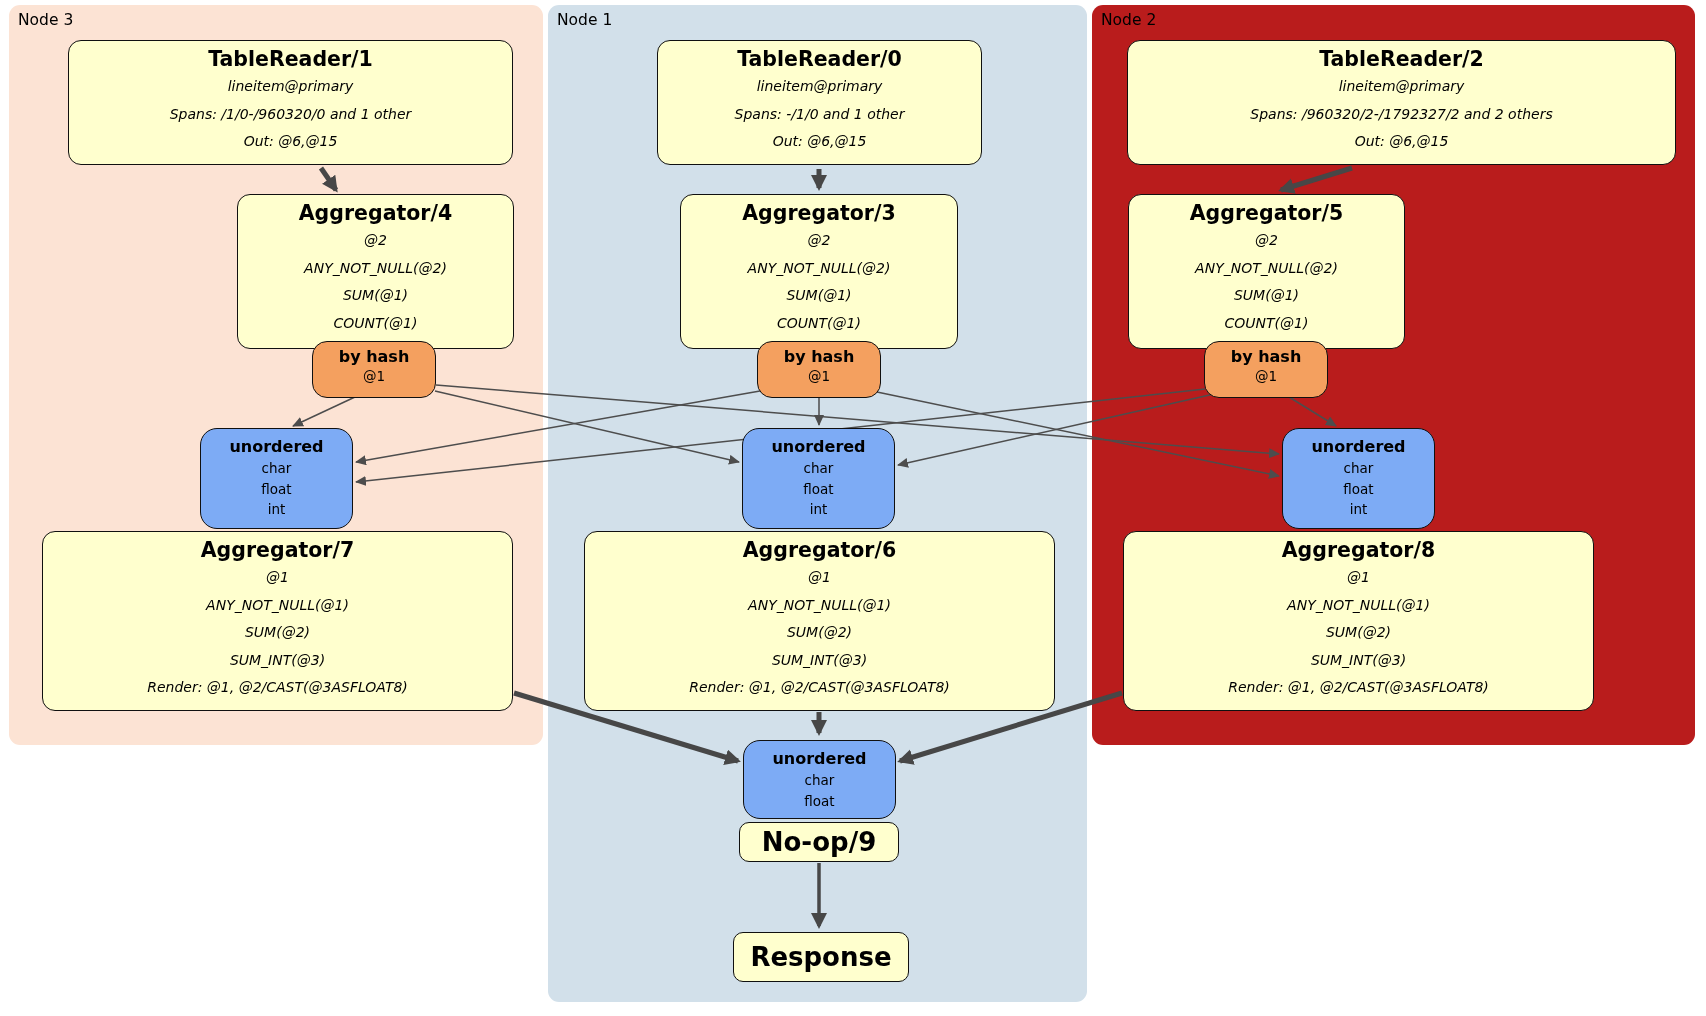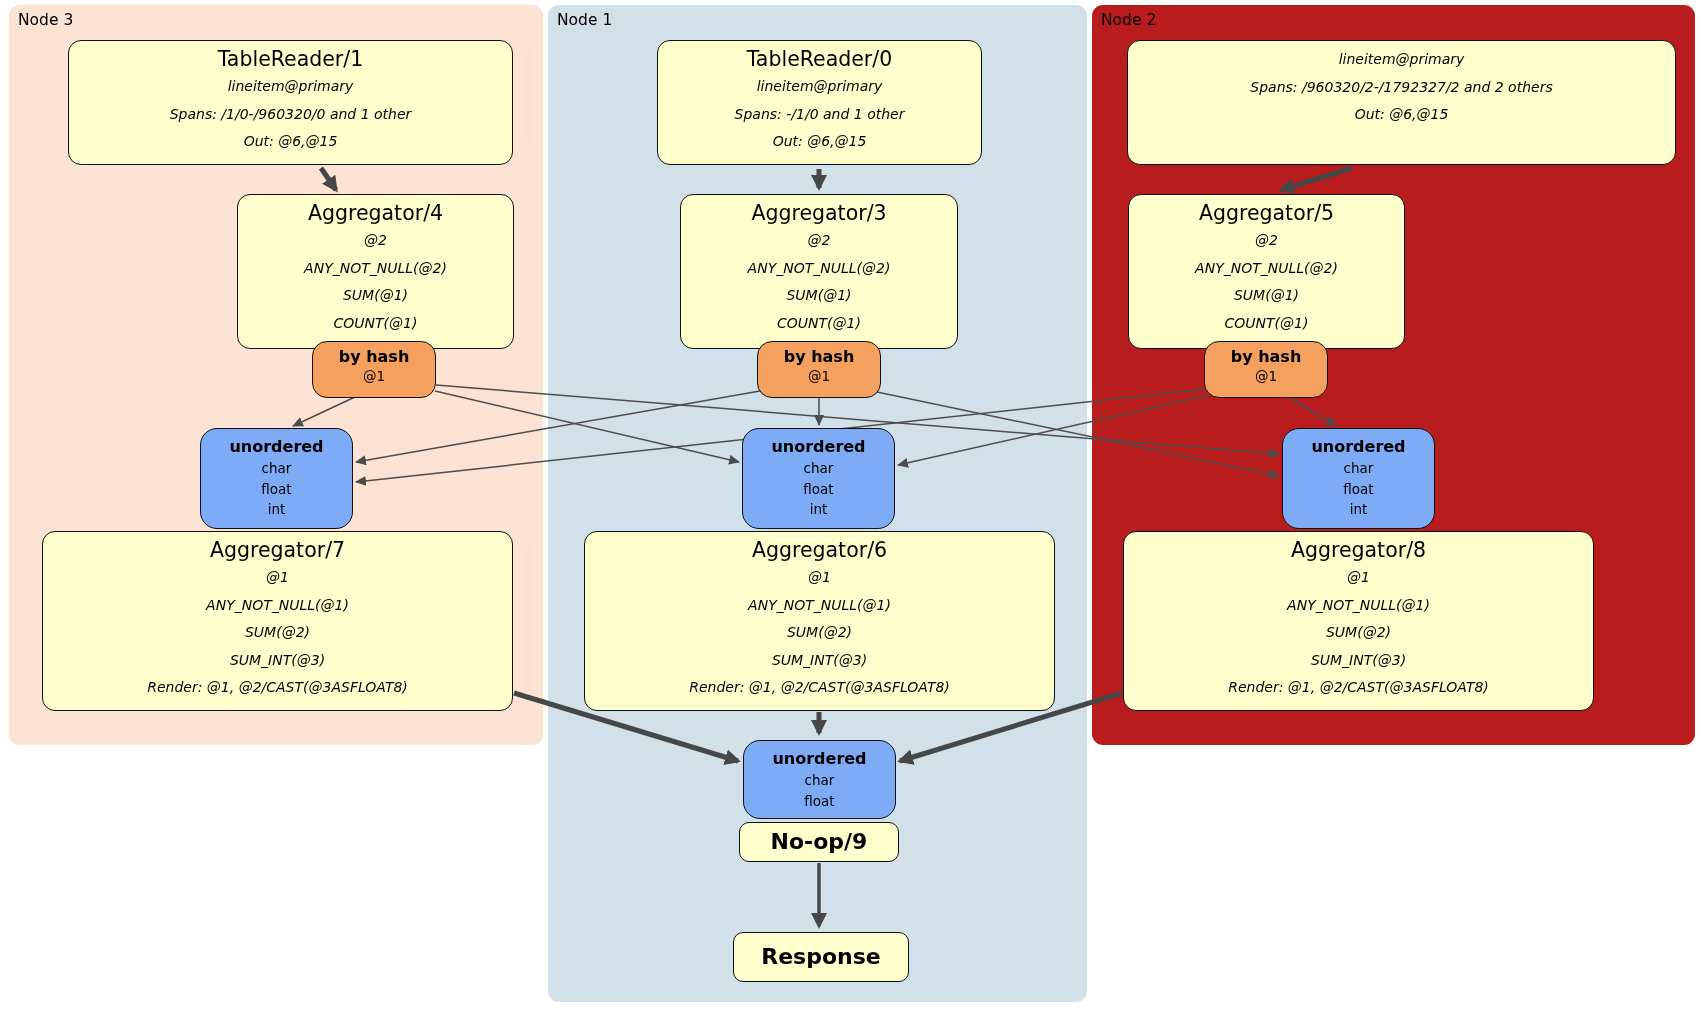--- a/index.html
+++ b/index.html
@@ -2,24 +2,24 @@
 <html><head>
 <meta charset="utf-8">
 <style>
   html,body{margin:0;padding:0;background:#ffffff;}
   body{font-family:"DejaVu Sans","Liberation Sans",sans-serif;color:#000;}
   .canvas{position:relative;width:1706px;height:1016px;overflow:hidden;background:#fff;}
   .region{position:absolute;border-radius:11px;z-index:0;}
   .region-label{position:absolute;left:9px;top:6px;font-size:15.5px;color:#000;white-space:nowrap;}
   .pbox{position:absolute;background:#ffffce;border:1.6px solid #101010;border-radius:13px;
         text-align:center;box-sizing:border-box;padding-top:5px;z-index:3;}
-  .pbox .title{font-weight:400;font-size:20.5px;line-height:27px;white-space:nowrap;}
+  .pbox .title{font-weight:700;font-size:20.5px;line-height:27px;white-space:nowrap;}
   .pbox .line{font-size:14px;line-height:27.5px;white-space:nowrap;font-style:italic;}
   .label-box{display:flex;align-items:center;justify-content:center;padding:0;border-radius:10px;}
-  .label-box .title{font-weight:700;font-size:22px;line-height:20.5px;}
+  .label-box .title{font-weight:700;font-size:26px;line-height:20.5px;}
   .router{position:absolute;background:#f4a05f;border:1.6px solid #101010;border-radius:15px;
           text-align:center;box-sizing:border-box;padding-top:4px;z-index:4;}
   .router .title{font-weight:700;font-size:16px;line-height:21px;text-align:center;}
   .router .sub{font-size:13.5px;line-height:18px;}
   .sync{position:absolute;background:#7dabf5;border:1.6px solid #101010;border-radius:17px;
         text-align:center;box-sizing:border-box;padding-top:7px;z-index:4;}
   .sync .title{font-weight:700;font-size:16px;line-height:22px;}
   .sync .line{font-size:13.5px;line-height:20.5px;}
   svg.edges{position:absolute;left:0;top:0;z-index:2;}
 </style>
@@ -125,20 +125,21 @@
   <div class="pbox" style="left:584px;top:531px;width:471px;height:180px;">
     <div class="title">Aggregator/6</div>
     <div class="line">@1</div>
     <div class="line">ANY_NOT_NULL(@1)</div>
     <div class="line">SUM(@2)</div>
     <div class="line">SUM_INT(@3)</div>
     <div class="line">Render: @1, @2/CAST(@3ASFLOAT8)</div>
   </div>
 
   <div class="pbox" style="left:1127px;top:40px;width:549px;height:125px;">
+    <div class="title">TableReader/2</div>
     <div class="line">lineitem@primary</div>
     <div class="line">Spans: /960320/2-/1792327/2 and 2 others</div>
     <div class="line">Out: @6,@15</div>
   </div>
   <div class="pbox" style="left:1128px;top:194px;width:277px;height:155px;">
     <div class="title">Aggregator/5</div>
     <div class="line">@2</div>
     <div class="line">ANY_NOT_NULL(@2)</div>
     <div class="line">SUM(@1)</div>
     <div class="line">COUNT(@1)</div>

